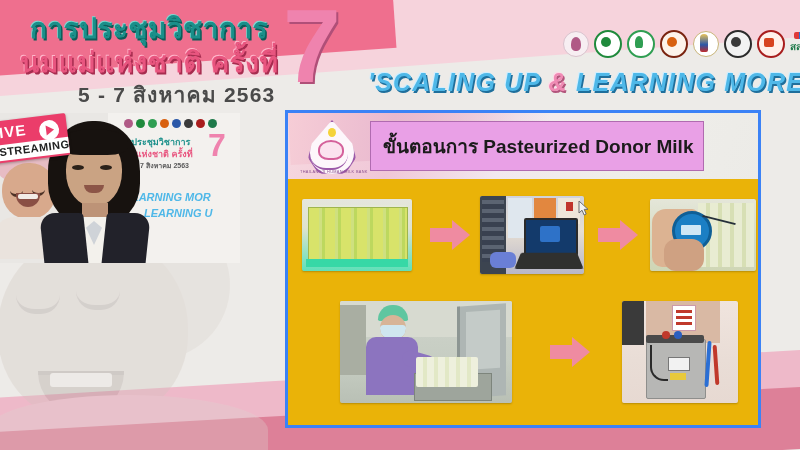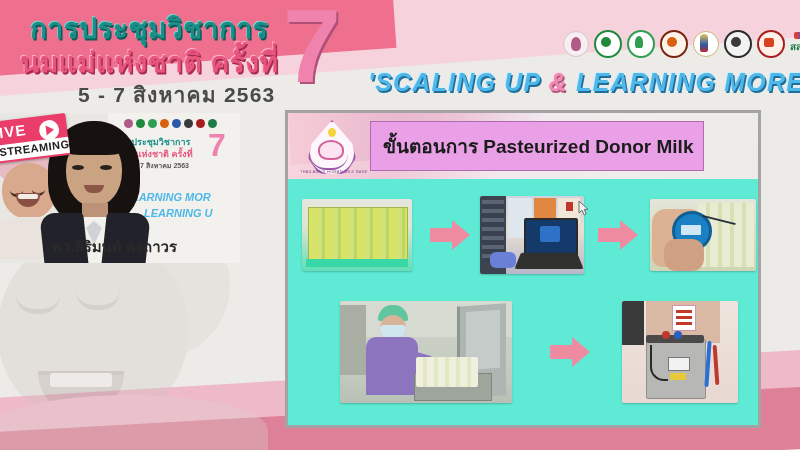--- a/index.html
+++ b/index.html
@@ -116,21 +116,21 @@
   .live-play::after{content:"";position:absolute;left:7px;top:5px;border-left:8px solid #eb3d6a;
     border-top:5px solid transparent;border-bottom:5px solid transparent;}
   .live-bot{position:absolute;left:-2px;top:24px;width:96px;height:16px;background:#fff;}
   .live-bot span{position:absolute;left:16px;top:1px;font-size:11px;font-weight:bold;color:#222;letter-spacing:.5px;}
   
   .spk-name{position:absolute;left:52px;top:235px;font-size:15px;font-weight:bold;color:#2a2a2a;
     white-space:nowrap;}
 
   
   .slide{position:absolute;left:285px;top:110px;width:476px;height:318px;
-    background:#5eead4;border:3px solid #a3a3a3;box-sizing:border-box;overflow:hidden;}
+    background:#eab308;border:3px solid #3b82f6;box-sizing:border-box;overflow:hidden;}
   .slide-wash{position:absolute;left:0;top:0;width:476px;height:66px;
     background:linear-gradient(110deg,#f7d9df 0%,#f0c7d8 24%,#f2e8ee 46%,#efeeea 70%,#ecebe7 100%);}
   .slide-wash2{position:absolute;left:0;top:0;width:300px;height:52px;
     background:linear-gradient(98deg,#f6cdd6 0%,#e9b9cf 35%,rgba(236,235,231,0) 86%);
     transform:rotate(-3deg);transform-origin:left top;}
   .slide-logo{position:absolute;left:12px;top:5px;width:58px;height:60px;}
   .drop{position:absolute;left:8px;top:2px;width:44px;height:52px;
     background:#fdf7fb;border:2px solid #9b59a8;border-radius:50% 50% 50% 50%/60% 60% 42% 42%;
     clip-path:polygon(50% 0,92% 42%,100% 68%,78% 96%,22% 96%,0 68%,8% 42%);}
   .drop-dot{position:absolute;left:28px;top:10px;width:8px;height:9px;border-radius:50%;background:#f5d33a;}
@@ -319,21 +319,20 @@
 
     <div class="live">
       <div class="live-top">LIVE</div>
       <div class="live-play"></div>
       <div class="live-bot">
           <span>STREAMING</span>
         </div>
     </div>
   </div>
 
-  <div class="spk-name">พว.สิริมนต์  คงถาวร</div>
 
   <div class="slide">
     <div class="slide-wash"></div>
     <div class="slide-wash2"></div>
 
     <div class="slide-logo">
       <div class="drop"></div>
       <div class="drop-dot"></div>
       <div class="drop-baby"></div>
       <div class="drop-hand"></div>

